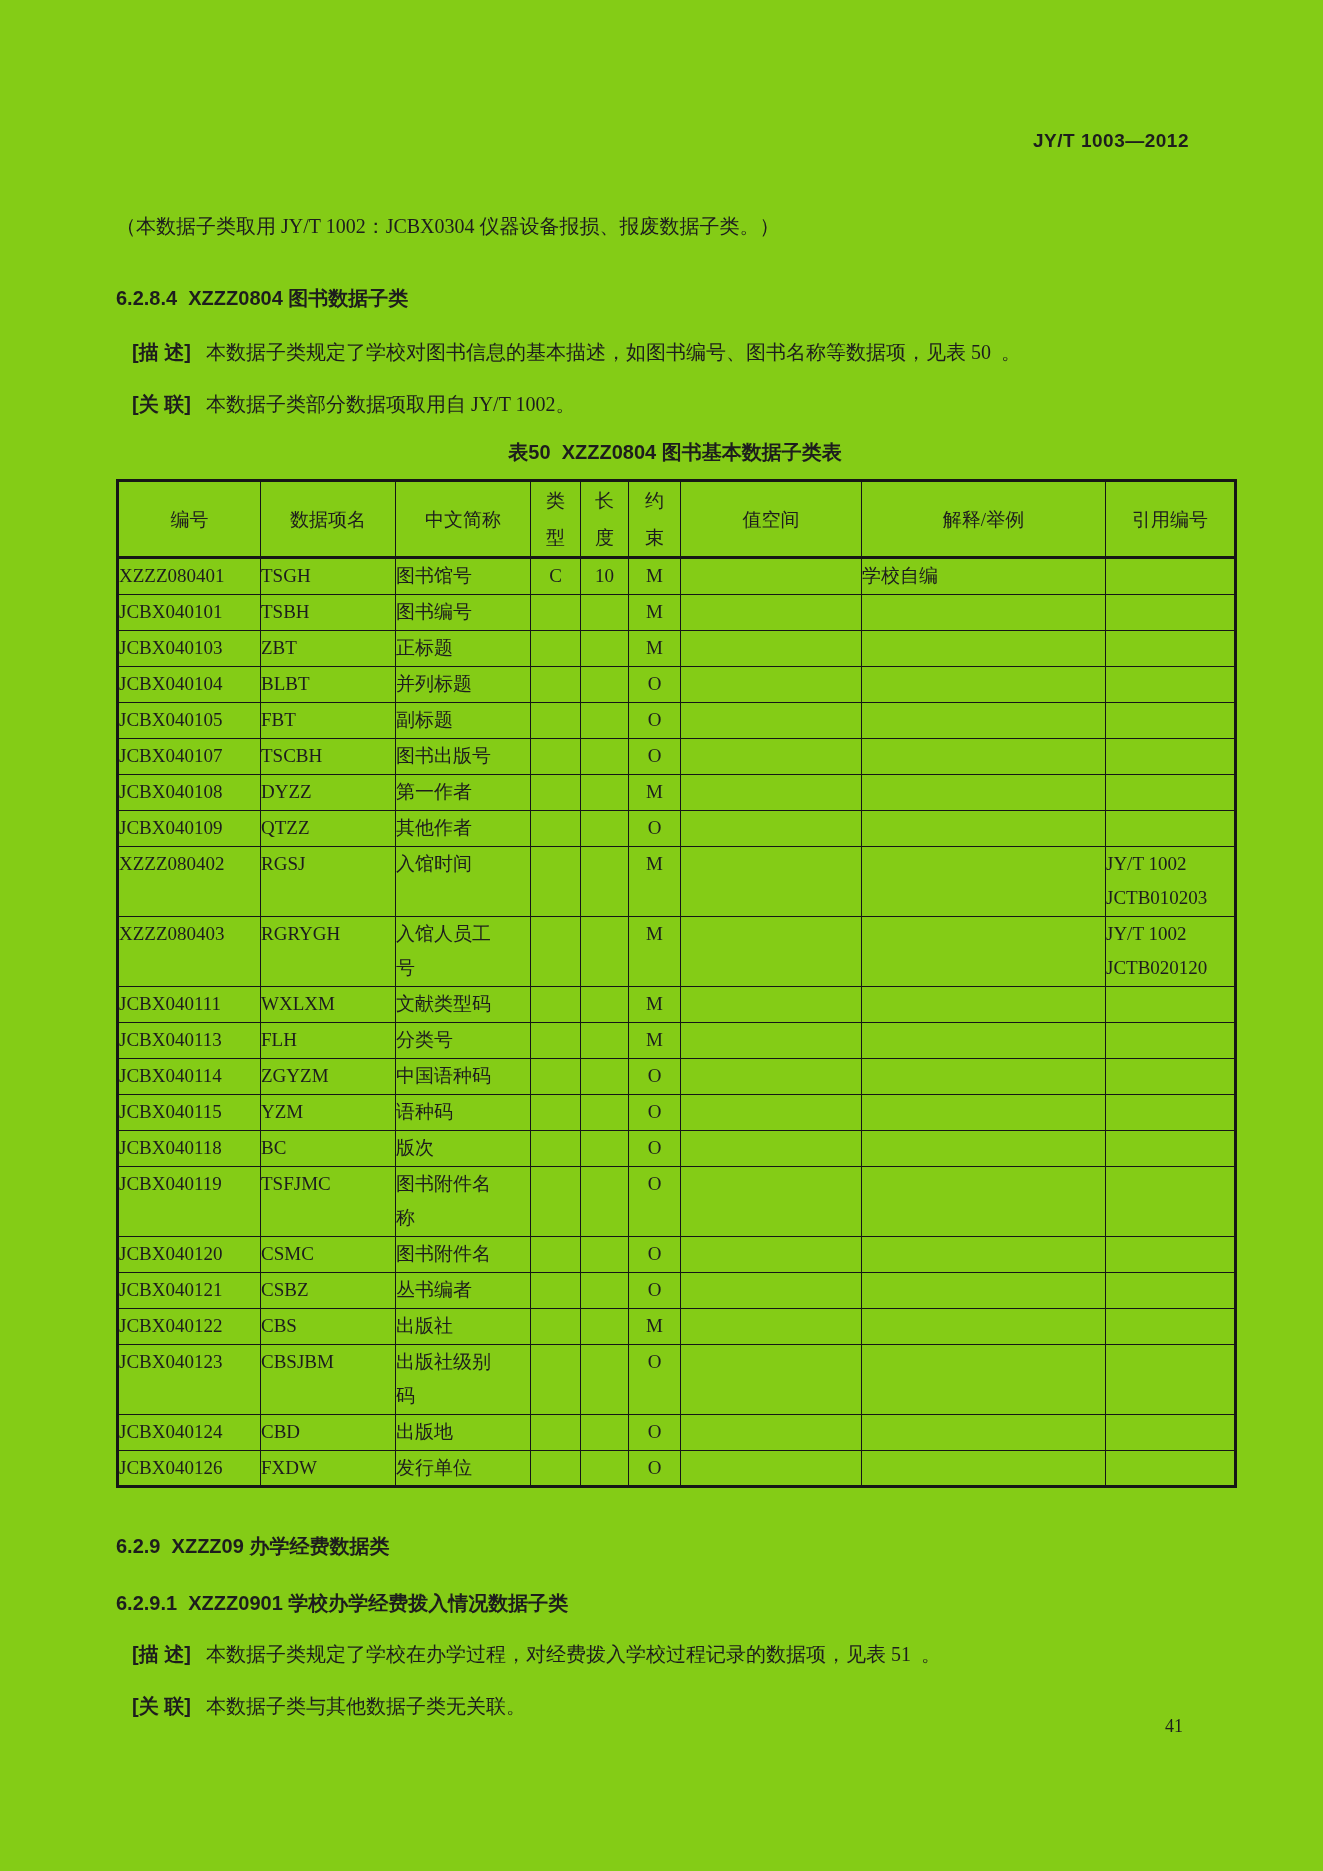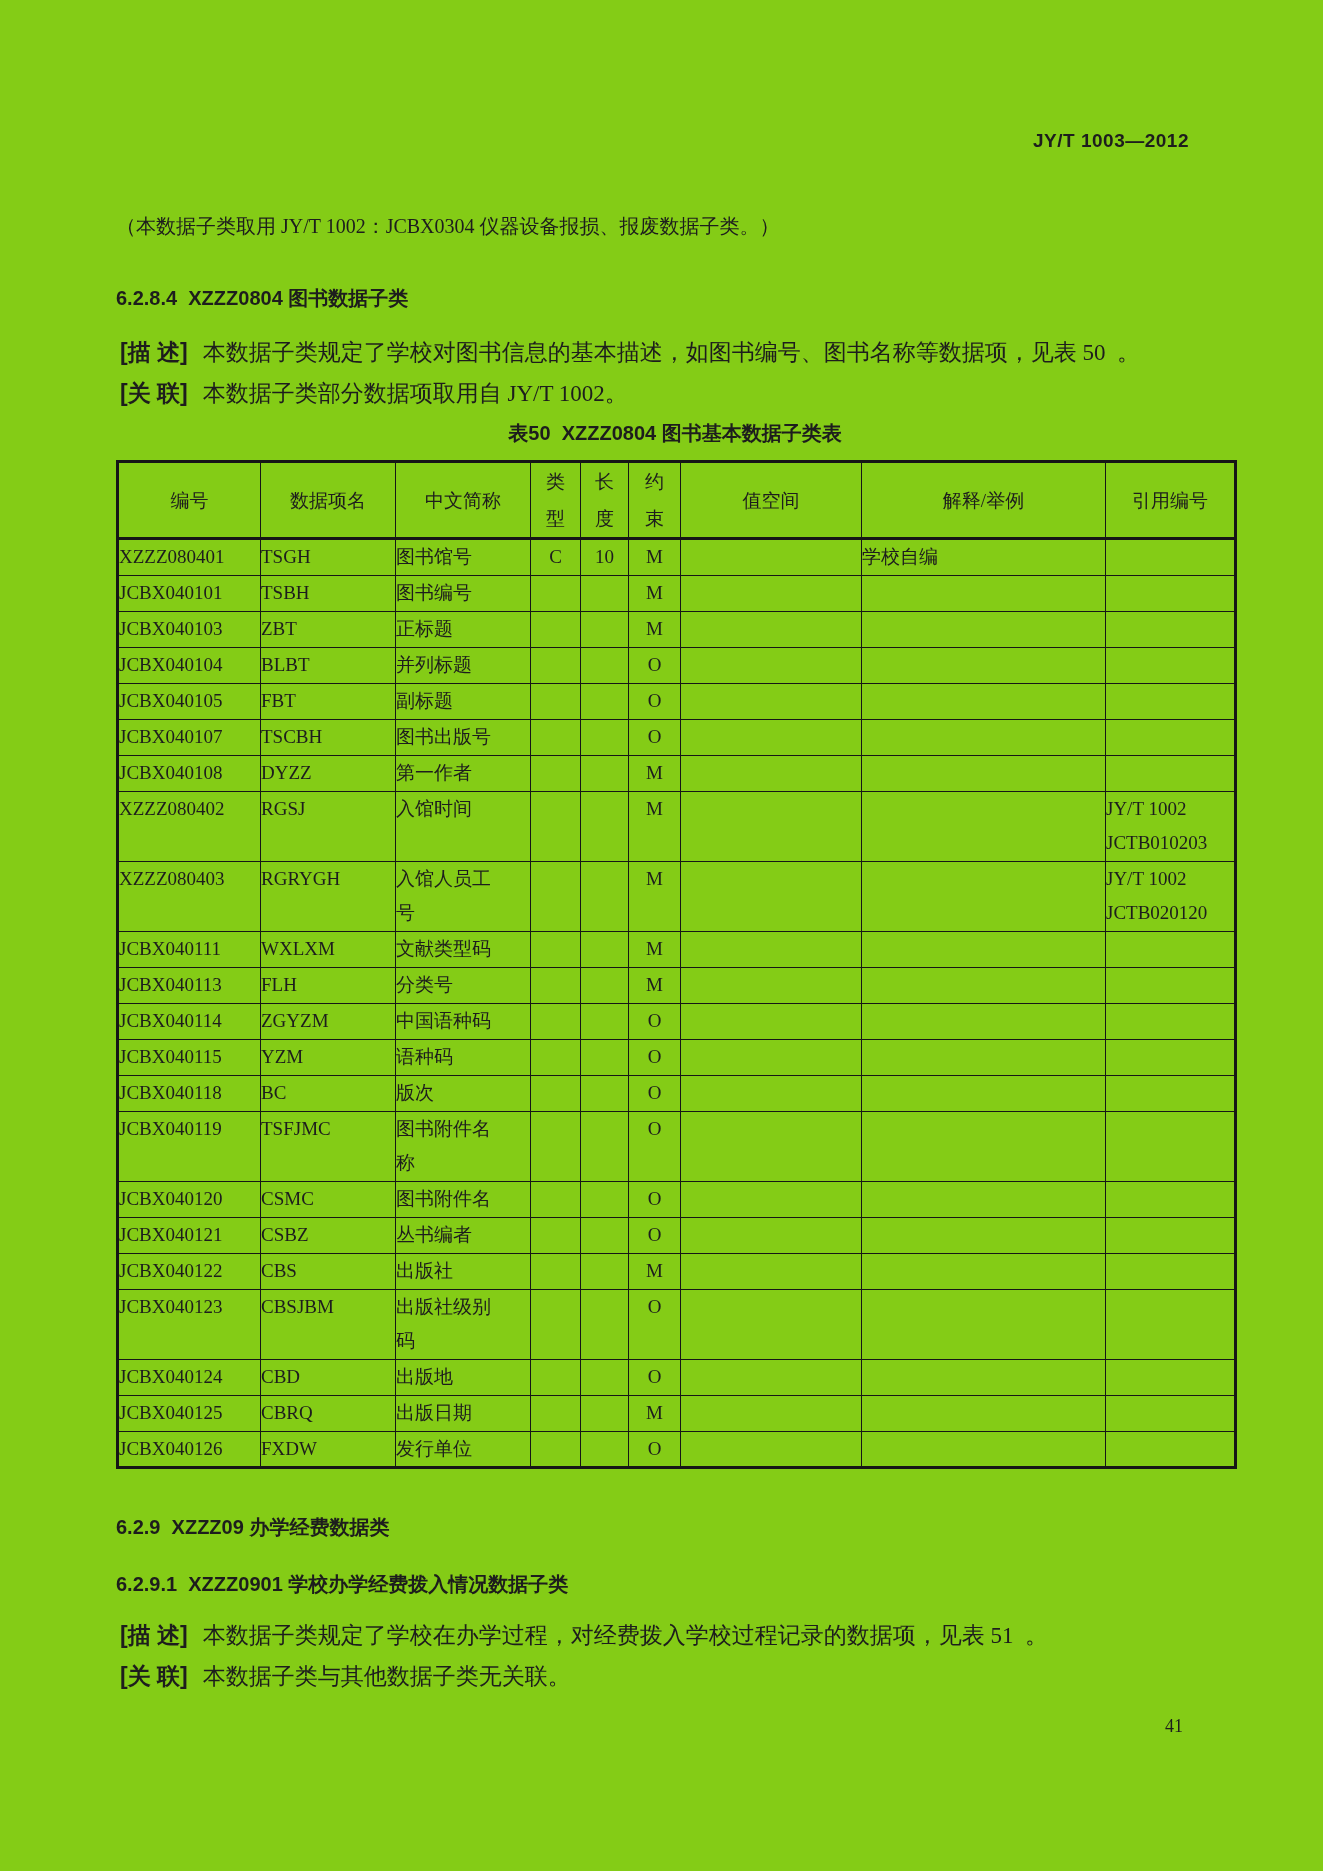--- a/index.html
+++ b/index.html
@@ -38,22 +38,22 @@
     font-weight:bold;
     font-size:20px;
     line-height:28px;
     white-space:pre-wrap;
   }
   .heading.h2 { }
   .heading.h3 { margin-top:29px; }
   .desc-block { margin-top:22px; }
   .desc-block.second { margin-top:19px; }
   .desc-line {
-    margin:4px;
-    font-size:23px;
+    margin:16px;
+    font-size:20px;
     line-height:36px;
     white-space:pre-wrap;
   }
   .desc-label {
     font-family:"Liberation Sans","DejaVu Sans",sans-serif;
     font-weight:bold;
     margin-right:15px;
   }
   .tbl-caption {
     margin:7px 0 0 0;
@@ -222,20 +222,31 @@
             <td class="c-text">JCBX040108</td>
             <td class="c-text">DYZZ</td>
             <td class="c-text">第一作者</td>
             <td class="c-mid"></td>
             <td class="c-mid"></td>
             <td class="c-mid">M</td>
             <td class="c-mid"></td>
             <td class="c-text"></td>
             <td class="c-text"></td>
           </tr>
+          <tr class="normal">
+            <td class="c-text">JCBX040109</td>
+            <td class="c-text">QTZZ</td>
+            <td class="c-text">其他作者</td>
+            <td class="c-mid"></td>
+            <td class="c-mid"></td>
+            <td class="c-mid">O</td>
+            <td class="c-mid"></td>
+            <td class="c-text"></td>
+            <td class="c-text"></td>
+          </tr>
           <tr class="tall">
             <td class="c-text">XZZZ080402</td>
             <td class="c-text">RGSJ</td>
             <td class="c-text">入馆时间</td>
             <td class="c-mid"></td>
             <td class="c-mid"></td>
             <td class="c-mid">M</td>
             <td class="c-mid"></td>
             <td class="c-text"></td>
             <td class="c-text">JY/T 1002
@@ -371,31 +382,20 @@
             <td class="c-text">CBD</td>
             <td class="c-text">出版地</td>
             <td class="c-mid"></td>
             <td class="c-mid"></td>
             <td class="c-mid">O</td>
             <td class="c-mid"></td>
             <td class="c-text"></td>
             <td class="c-text"></td>
           </tr>
           <tr class="normal">
-            <td class="c-text">JCBX040125</td>
-            <td class="c-text">CBRQ</td>
-            <td class="c-text">出版日期</td>
-            <td class="c-mid"></td>
-            <td class="c-mid"></td>
-            <td class="c-mid">M</td>
-            <td class="c-mid"></td>
-            <td class="c-text"></td>
-            <td class="c-text"></td>
-          </tr>
-          <tr class="normal">
             <td class="c-text">JCBX040126</td>
             <td class="c-text">FXDW</td>
             <td class="c-text">发行单位</td>
             <td class="c-mid"></td>
             <td class="c-mid"></td>
             <td class="c-mid">O</td>
             <td class="c-mid"></td>
             <td class="c-text"></td>
             <td class="c-text"></td>
           </tr>

